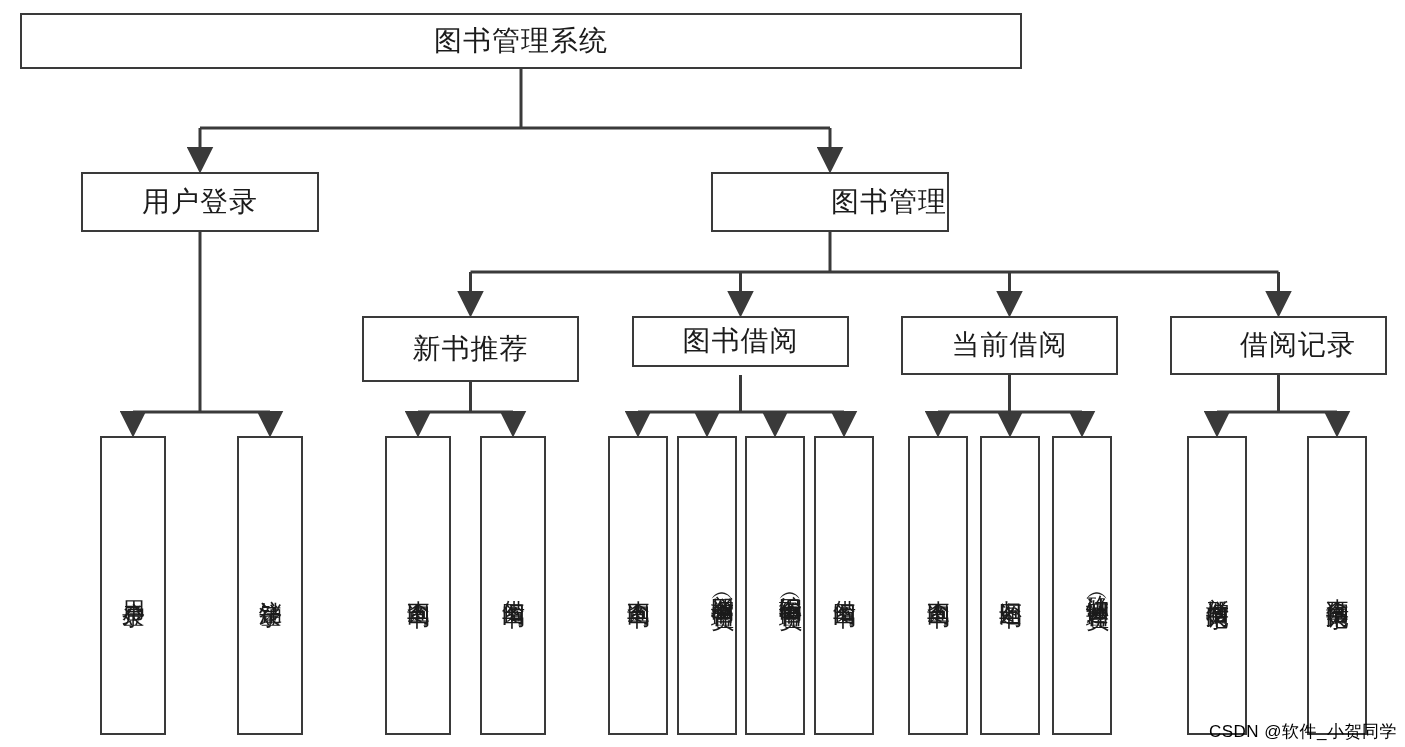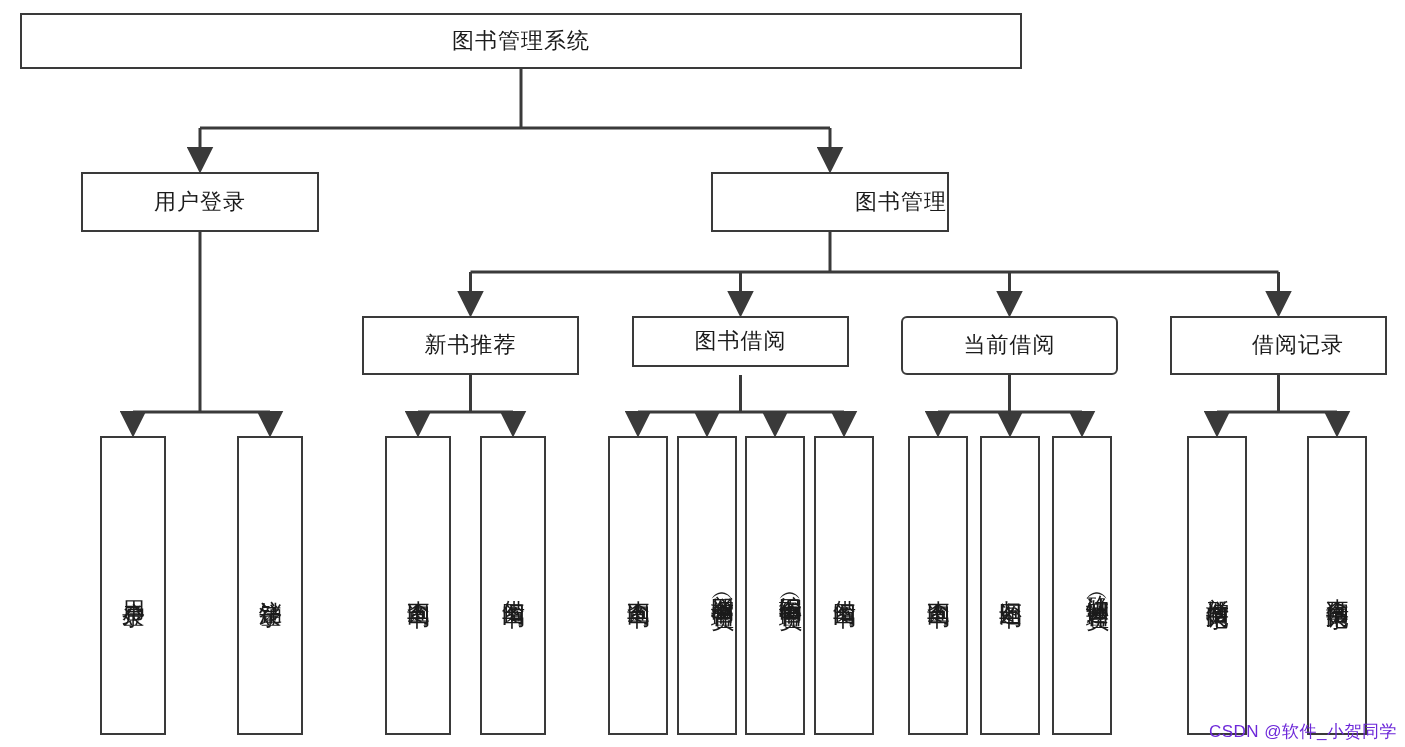--- a/index.html
+++ b/index.html
@@ -29,21 +29,21 @@
     position: absolute;
     box-sizing: border-box;
     background: #ffffff;
     border: 2px solid #3a3a3a;
     display: flex;
     align-items: center;
     justify-content: center;
     color: #1b1b1b;
   }
   .node-h {
-    font-size: 22px;
+    font-size: 28px;
     letter-spacing: 1px;
     line-height: 1.1;
     white-space: nowrap;
   }
   .node-v {
     font-size: 23px;
     line-height: 1.12;
     writing-mode: vertical-rl;
     text-orientation: upright;
     letter-spacing: 2px;
@@ -56,21 +56,21 @@
     align-items: flex-start;
   }
   .node-v.align-mid {
     align-items: center;
   }
   .watermark {
     position: absolute;
     right: 8px;
     bottom: 4px;
     font-size: 17px;
-    color: #6d28d9;
+    color: #000000;
     white-space: nowrap;
     letter-spacing: 0.5px;
   }
 </style>
 </head>
 <body>
 
 <div id="canvas">
   <svg id="wires" viewBox="0 0 1405 747" xmlns="http://www.w3.org/2000/svg">
     <defs>
@@ -118,27 +118,27 @@
   <div id="nodes-layer">
       <div class="node node-h" style="left: 20px; top: 13px; width: 1002px; height: 56px;">
         <span>图书管理系统</span>
       </div>
       <div class="node node-h" style="left: 81px; top: 172px; width: 238px; height: 60px;">
         <span>用户登录</span>
       </div>
       <div class="node node-h" style="left: 711px; top: 172px; width: 238px; height: 60px; justify-content: flex-end;">
         <span>图书管理</span>
       </div>
-      <div class="node node-h" style="left: 362px; top: 316px; width: 217px; height: 59px;">
+      <div class="node node-h" style="left: 362px; top: 316px; width: 217px; height: 66px;">
         <span>新书推荐</span>
       </div>
       <div class="node node-h" style="left: 632px; top: 316px; width: 217px; height: 51px;">
         <span>图书借阅</span>
       </div>
-      <div class="node node-h" style="left: 901px; top: 316px; width: 217px; height: 59px; border-radius: 6px;">
+      <div class="node node-h" style="left: 901px; top: 316px; width: 217px; height: 59px;">
         <span>当前借阅</span>
       </div>
       <div class="node node-h" style="left: 1170px; top: 316px; width: 217px; height: 59px; padding-left: 39px;">
         <span>借阅记录</span>
       </div>
       <div class="node node-v align-mid" style="left: 100px; top: 436px; width: 66px; height: 299px;">
         <span>用户登录</span>
       </div>
       <div class="node node-v align-mid" style="left: 237px; top: 436px; width: 66px; height: 299px;">
         <span>注销登录</span>

